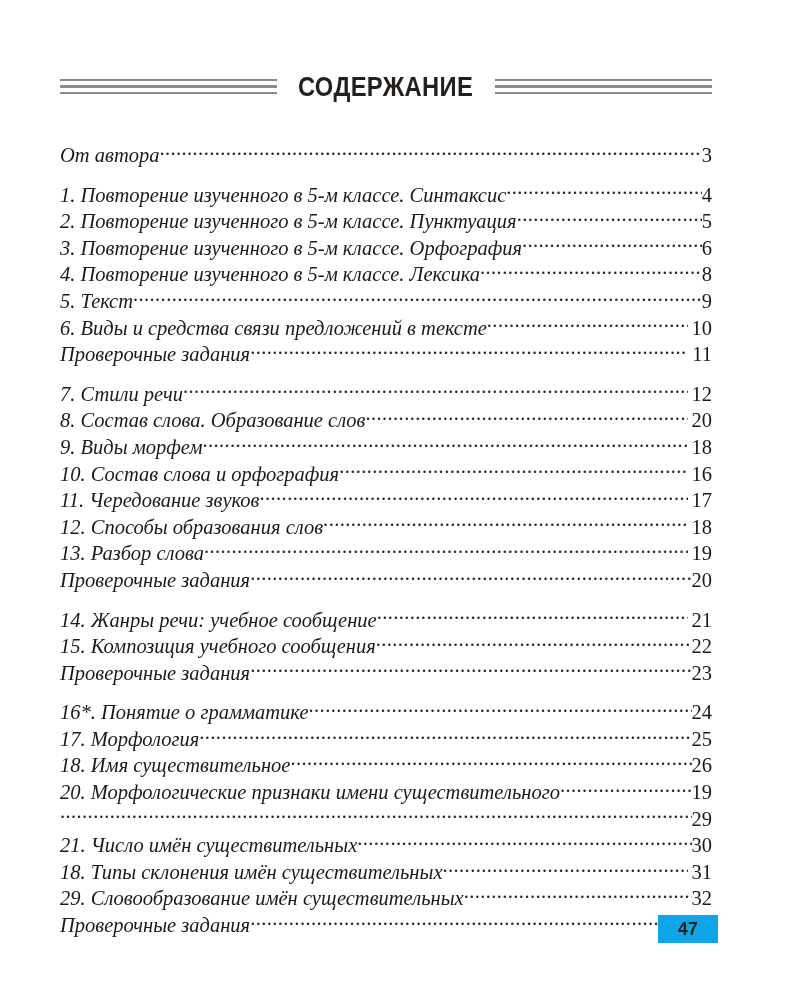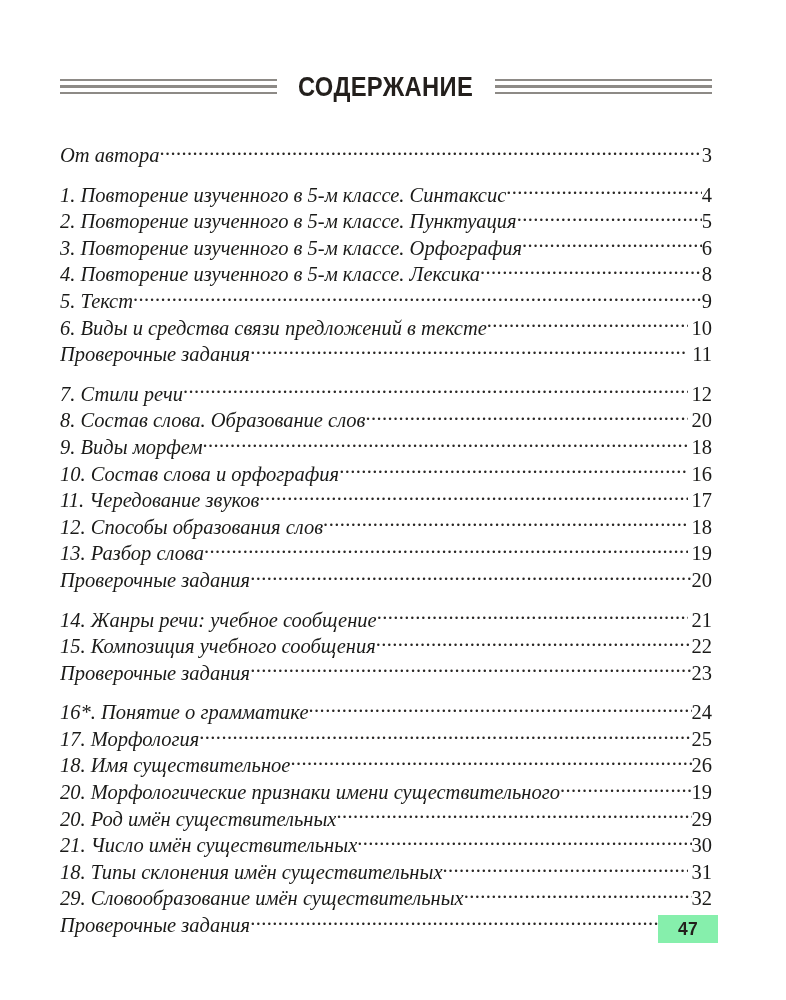--- a/index.html
+++ b/index.html
@@ -134,21 +134,21 @@
   
   .toc-row.wide-gap .toc-dots { margin-right: 4px; }
 
   
   .page-badge {
     position: absolute;
     left: 658px;
     top: 915px;
     width: 60px;
     height: 28px;
-    background: #86efac;
+    background: #0ea5e9;
     display: flex;
     align-items: center;
     justify-content: center;
   }
   .page-badge span {
     font-family: "Liberation Sans Narrow", "Liberation Sans", "DejaVu Sans", sans-serif;
     font-weight: 700;
     font-size: 19px;
     color: #231f1c;
     letter-spacing: 0.5px;
@@ -289,21 +289,20 @@
           <span class="toc-label">18. Имя существительное</span>
           <span class="toc-dots"></span>
           <span class="toc-page">26</span>
         </div>
         <div class="toc-row">
           <span class="toc-label">20. Морфологические признаки имени существительного</span>
           <span class="toc-dots"></span>
           <span class="toc-page">19</span>
         </div>
         <div class="toc-row">
-          <span class="toc-label">20. Род имён существительных</span>
           <span class="toc-dots"></span>
           <span class="toc-page">29</span>
         </div>
         <div class="toc-row">
           <span class="toc-label">21. Число имён существительных</span>
           <span class="toc-dots"></span>
           <span class="toc-page">30</span>
         </div>
         <div class="toc-row wide-gap">
           <span class="toc-label">18. Типы склонения имён существительных</span>

